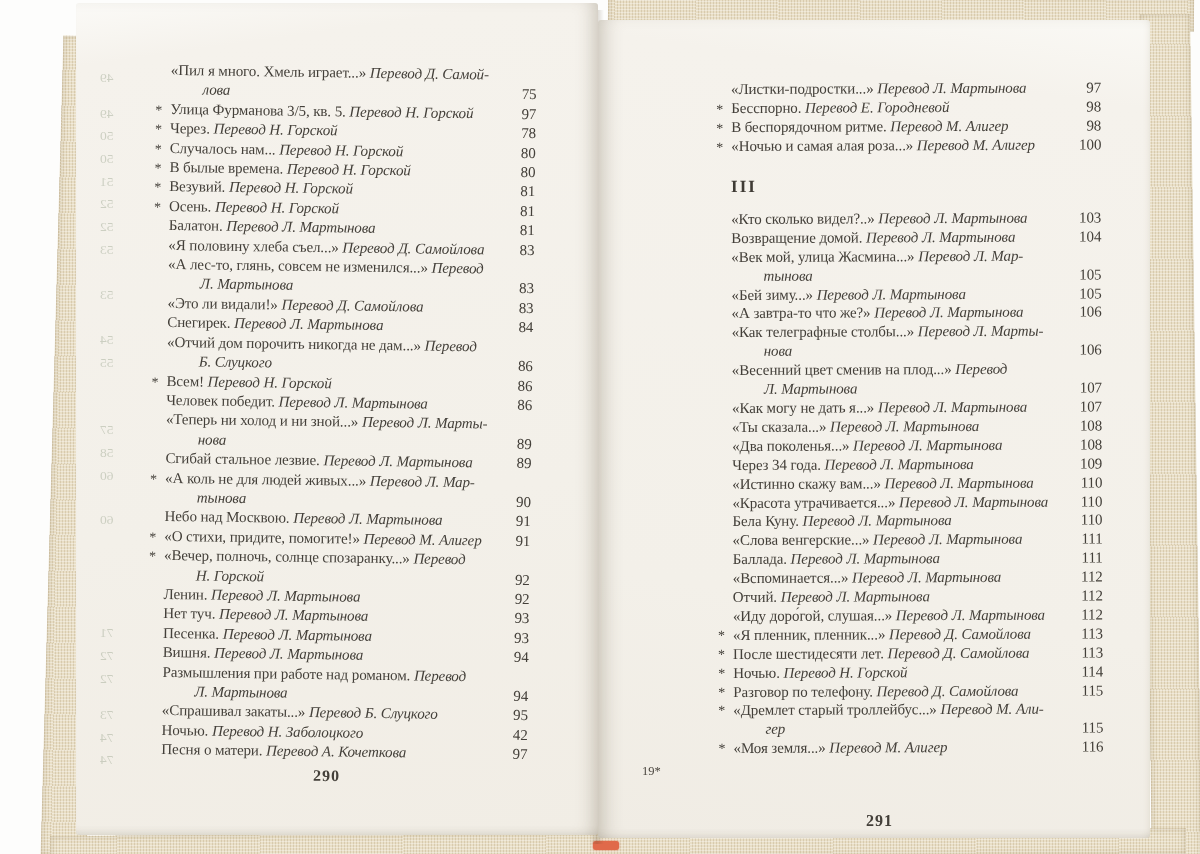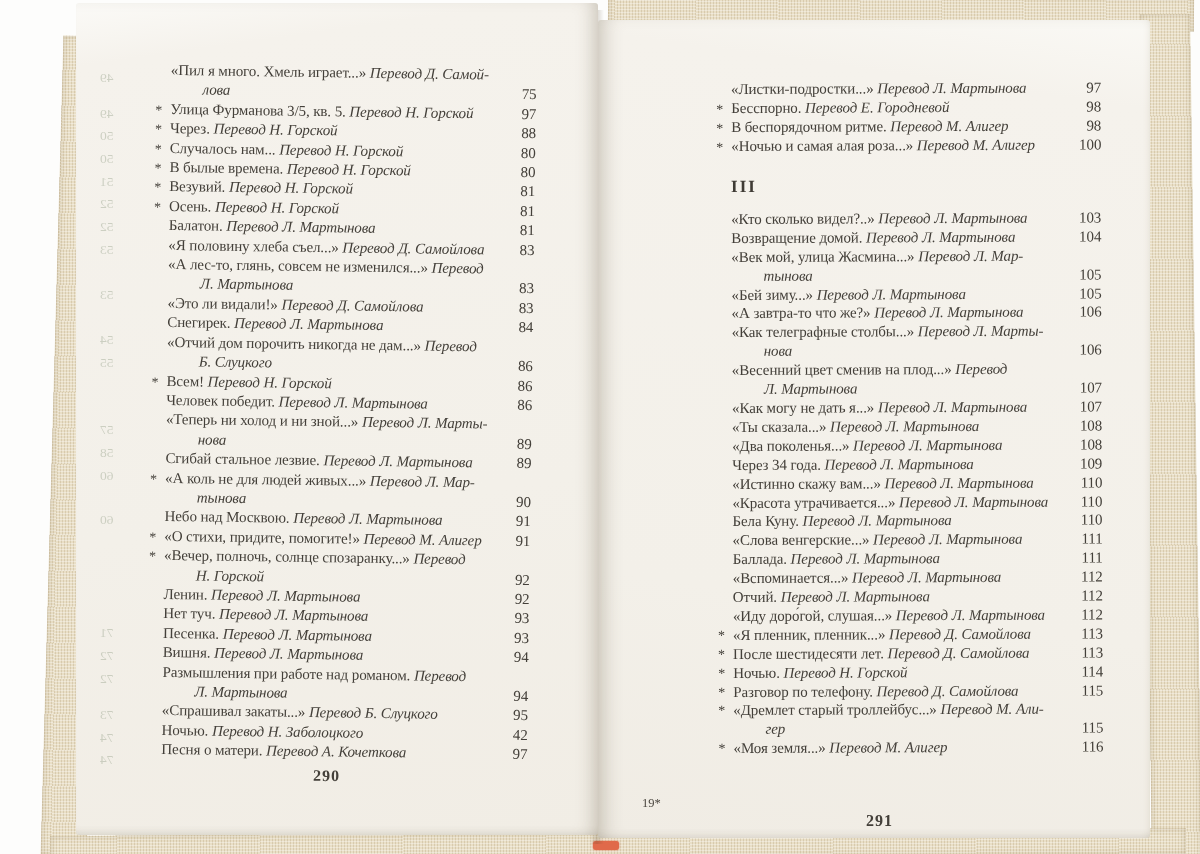--- a/index.html
+++ b/index.html
@@ -44,21 +44,21 @@
   .e-line{display:block;white-space:nowrap;}
   .e-line.cont{padding-left:32px;}
   .it{font-style:italic;}
   .e-num{position:absolute;right:0;bottom:0;white-space:nowrap;}
 
   .section-heading{font-weight:700;font-size:17px;letter-spacing:2px;margin:0 0 13px 0;color:#3f3b35;}
 
   .folio{position:absolute;font-weight:700;font-size:16px;letter-spacing:1px;color:#44403a;}
   .folio-left{left:237px;top:764px;transform:rotate(0.8deg);}
   .folio-right{left:268px;top:792px;}
-  .sig{position:absolute;left:44px;top:776px;font-size:12.5px;color:#4a463f;}
+  .sig{position:absolute;left:44px;top:744px;font-size:12.5px;color:#4a463f;}
 
   
   .ghosts{position:absolute;left:0;top:0;width:100%;height:100%;pointer-events:none;}
   .ghost{position:absolute;transform:scaleX(-1);color:#97a28b;opacity:.42;
          font-size:13.5px;filter:blur(.4px);}
 </style>
 </head>
 <body>
 
 <div class="canvas">
@@ -104,21 +104,21 @@
           <span class="e-num">75</span>
         </div>
         <div class="entry">
           <span class="e-star">*</span>
           <span class="e-line"><span>Улица Фурманова 3/5, кв. 5. </span><span class="it">Перевод Н. Горской</span></span>
           <span class="e-num">97</span>
         </div>
         <div class="entry">
           <span class="e-star">*</span>
           <span class="e-line"><span>Через. </span><span class="it">Перевод Н. Горской</span></span>
-          <span class="e-num">88</span>
+          <span class="e-num">78</span>
         </div>
         <div class="entry">
           <span class="e-star">*</span>
           <span class="e-line"><span>Случалось нам... </span><span class="it">Перевод Н. Горской</span></span>
           <span class="e-num">80</span>
         </div>
         <div class="entry">
           <span class="e-star">*</span>
           <span class="e-line"><span>В былые времена. </span><span class="it">Перевод Н. Горской</span></span>
           <span class="e-num">80</span>

